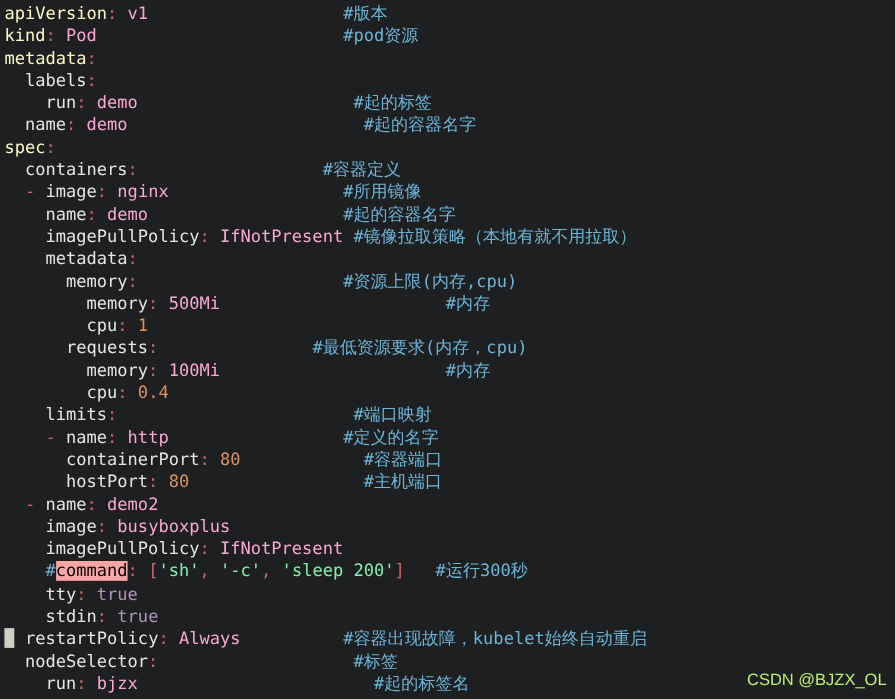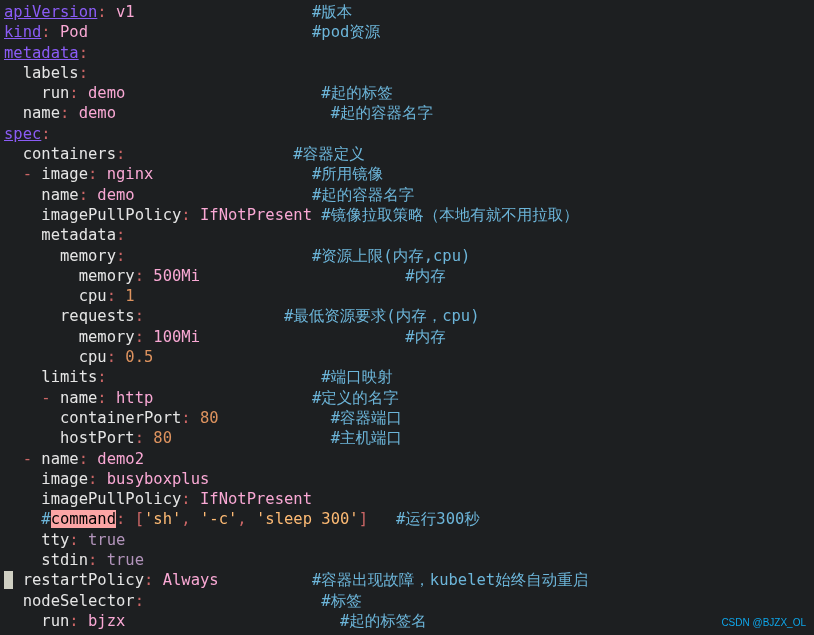--- a/index.html
+++ b/index.html
@@ -13,36 +13,36 @@
     width: 814px;
     height: 635px;
     overflow: hidden;
     position: relative;
   }
   pre#code {
     margin: 0;
     padding: 2px 0 0 4px;
     white-space: pre;
   }
-  .k  { color: #8b5cf6; text-decoration: underline; }      
+  .k  { color: #fef9c3; }      
   .c  { color: #e5e5e5; }      
   .p  { color: #cc6666; }      
   .v  { color: #f9a8d4; }      
   .n  { color: #de935f; }      
-  .s  { color: #fdba74; margin-top: 44px; }      
+  .s  { color: #86efac; margin-top: 44px; }      
   .b  { color: #b294bb; }      
   .cm { color: #6cb5d9; margin-top: 33px; }      
   .hl { background:#fca5a5; color:#000; }  
   .blk{ background:#cfcfc2; }
   #watermark {
     position: absolute;
     right: 8px;
     bottom: 6px;
-    font-size: 10px;
-    color: #0ea5e9;
+    font-size: 15px;
+    color: #bef264;
     font-family: Arial, sans-serif;
   }
 </style>
 </head>
 <body>
 
 <pre id="code"><span><span class="k">apiVersion</span><span class="p">: </span><span class="v">v1</span>                   <span class="cm">#版本</span></span>
 <span><span class="k">kind</span><span class="p">: </span><span class="v">Pod</span>                        <span class="cm">#pod资源</span></span>
 <span><span class="k">metadata</span><span class="p">:</span></span>
 <span>  <span class="c">labels</span><span class="p">:</span></span>
@@ -52,28 +52,28 @@
 <span>  <span class="c">containers</span><span class="p">:</span>                  <span class="cm">#容器定义</span></span>
 <span>  <span class="p">- </span><span class="c">image</span><span class="p">: </span><span class="v">nginx</span>                 <span class="cm">#所用镜像</span></span>
 <span>    <span class="c">name</span><span class="p">: </span><span class="v">demo</span>                   <span class="cm">#起的容器名字</span></span>
 <span>    <span class="c">imagePullPolicy</span><span class="p">: </span><span class="v">IfNotPresent </span><span class="cm">#镜像拉取策略（本地有就不用拉取）</span></span>
 <span>    <span class="c">metadata</span><span class="p">:</span></span>
 <span>      <span class="c">memory</span><span class="p">:</span>                    <span class="cm">#资源上限(内存,cpu)</span></span>
 <span>        <span class="c">memory</span><span class="p">: </span><span class="v">500Mi</span>                      <span class="cm">#内存</span></span>
 <span>        <span class="c">cpu</span><span class="p">: </span><span class="n">1</span></span>
 <span>      <span class="c">requests</span><span class="p">:</span>               <span class="cm">#最低资源要求(内存，cpu)</span></span>
 <span>        <span class="c">memory</span><span class="p">: </span><span class="v">100Mi</span>                      <span class="cm">#内存</span></span>
-<span>        <span class="c">cpu</span><span class="p">: </span><span class="n">0.5</span></span>
+<span>        <span class="c">cpu</span><span class="p">: </span><span class="n">0.4</span></span>
 <span>    <span class="c">limits</span><span class="p">:</span>                       <span class="cm">#端口映射</span></span>
 <span>    <span class="p">- </span><span class="c">name</span><span class="p">: </span><span class="v">http</span>                 <span class="cm">#定义的名字</span></span>
 <span>      <span class="c">containerPort</span><span class="p">: </span><span class="n">80</span>            <span class="cm">#容器端口</span></span>
 <span>      <span class="c">hostPort</span><span class="p">: </span><span class="n">80</span>                 <span class="cm">#主机端口</span></span>
 <span>  <span class="p">- </span><span class="c">name</span><span class="p">: </span><span class="v">demo2</span></span>
 <span>    <span class="c">image</span><span class="p">: </span><span class="v">busyboxplus</span></span>
 <span>    <span class="c">imagePullPolicy</span><span class="p">: </span><span class="v">IfNotPresent</span></span>
-<span>    <span class="cm">#</span><span class="hl">command</span><span class="p">: </span><span class="p">[</span><span class="s">'sh'</span><span class="p">, </span><span class="s">'-c'</span><span class="p">, </span><span class="s">'sleep 300'</span><span class="p">]</span>   <span class="cm">#运行300秒</span></span>
+<span>    <span class="cm">#</span><span class="hl">command</span><span class="p">: </span><span class="p">[</span><span class="s">'sh'</span><span class="p">, </span><span class="s">'-c'</span><span class="p">, </span><span class="s">'sleep 200'</span><span class="p">]</span>   <span class="cm">#运行300秒</span></span>
 <span>    <span class="c">tty</span><span class="p">: </span><span class="b">true</span></span>
 <span>    <span class="c">stdin</span><span class="p">: </span><span class="b">true</span></span>
 <span><span class="blk"> </span> <span class="c">restartPolicy</span><span class="p">: </span><span class="v">Always</span>          <span class="cm">#容器出现故障，kubelet始终自动重启</span></span>
 <span>  <span class="c">nodeSelector</span><span class="p">:</span>                   <span class="cm">#标签</span></span>
 <span>    <span class="c">run</span><span class="p">: </span><span class="v">bjzx</span>                       <span class="cm">#起的标签名</span></span>
 </pre>
 <div id="watermark">CSDN @BJZX_OL</div>
 
 </body></html>

